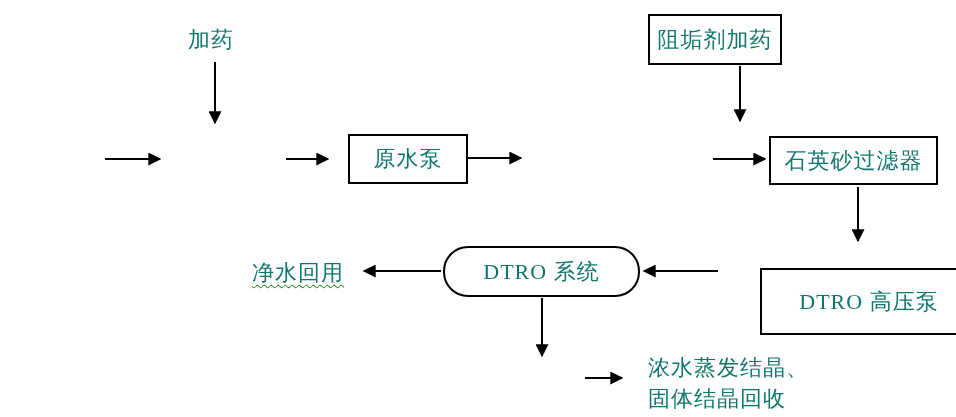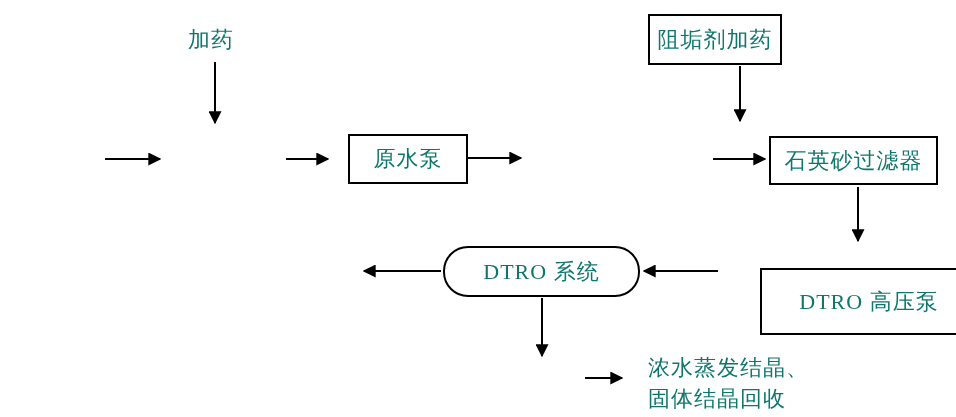--- a/index.html
+++ b/index.html
@@ -74,20 +74,21 @@
     <line x1="718" y1="271" x2="644" y2="271" marker-end="url(#ah)"></line>
     <line x1="441" y1="271" x2="364" y2="271" marker-end="url(#ah)"></line>
     <line x1="542" y1="298" x2="542" y2="356" marker-end="url(#ah)"></line>
     <line x1="585" y1="378" x2="622" y2="378" marker-end="url(#ah)"></line>
   </svg>
 
   <div class="node-text" style="left:188px; top:24px;">加药</div>
 
 
 
+  <div class="node-text wavy-green" style="left:252px; top:257px;">净水回用</div>
 
 
   <div class="node-text" style="left:648px; top:352px; line-height:31px;">浓水蒸发结晶、
 固体结晶回收</div>
 
   <div class="node-box" style="left:348px; top:134px; width:120px; height:50px;">原水泵</div>
 
 
   <div class="node-box" style="left:769px; top:136px; width:169px; height:49px;">石英砂过滤器</div>
 

